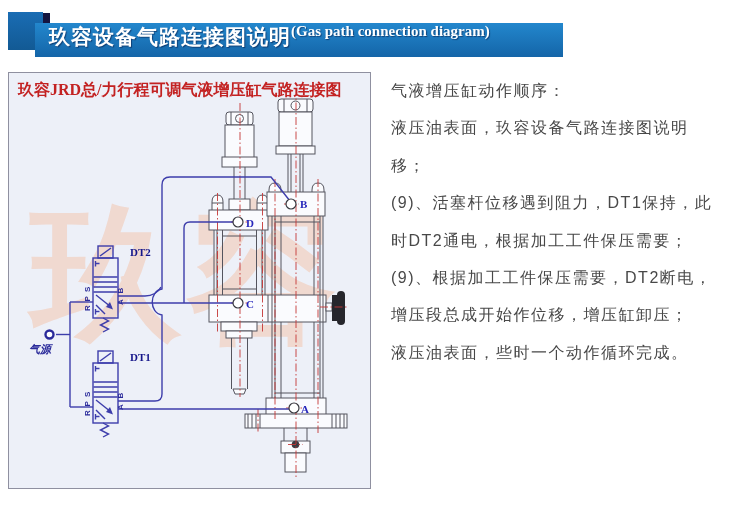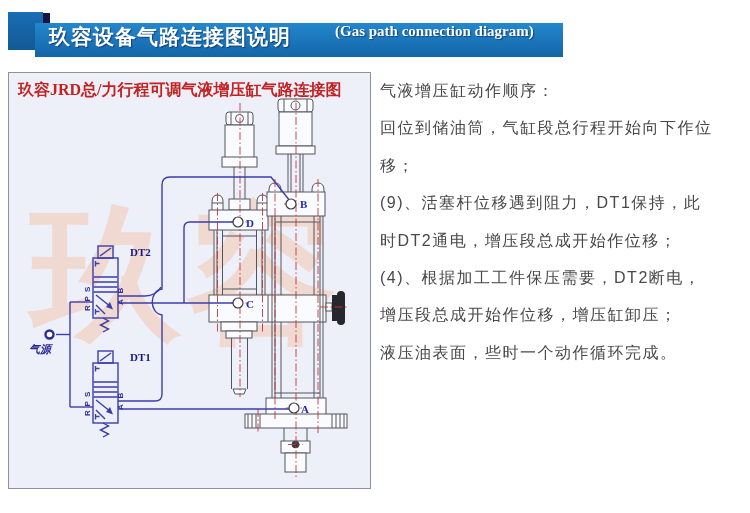--- a/index.html
+++ b/index.html
@@ -8,34 +8,34 @@
   
   #hdr-shadow{position:absolute;left:37px;top:13px;width:13px;height:14px;background:#15153f;}
   #hdr-square{position:absolute;left:8px;top:12px;width:35px;height:38px;
               background:linear-gradient(180deg,#1a6db4,#125a94);}
   #hdr-bar{position:absolute;left:35px;top:23px;width:528px;height:34px;
            background:linear-gradient(180deg,#2387cd,#1465a8);
            display:flex;padding-left:14px;box-sizing:border-box;}
   #hdr-bar .cn{color:#fff;font-weight:bold;font-size:21px;letter-spacing:1px;
                text-shadow:1px 1px 1px rgba(0,0,40,.45);white-space:nowrap;}
   #hdr-bar .en{color:#fff;font-weight:bold;font-size:15px;font-family:"Liberation Serif",serif;
-               text-shadow:1px 1px 1px rgba(0,0,40,.45);white-space:nowrap;margin-left:44px;}
+               text-shadow:1px 1px 1px rgba(0,0,40,.45);white-space:nowrap;}
   
   #panel{position:absolute;left:8px;top:72px;width:363px;height:417px;box-sizing:border-box;
          background:#edf0f8;border:1px solid #8f90a0;}
   #panel-title{position:absolute;left:9px;top:7px;z-index:2;color:#c32222;font-weight:bold;
                font-size:16px;font-family:"Liberation Serif",serif;white-space:nowrap;}
   #watermark{position:absolute;left:22px;top:128px;z-index:0;font-size:150px;font-weight:bold;
              font-family:"Liberation Serif",serif;color:#f2cdbb;opacity:.65;letter-spacing:6px;
              line-height:1;white-space:nowrap;}
   #schsvg{position:absolute;left:0;top:0;z-index:1;}
   
   #instr{position:absolute;left:380px;top:72px;width:365px;color:#484848;font-size:16px;
          letter-spacing:1.5px;}
-  #instr div{height:37.4px;line-height:37.4px;white-space:nowrap;}
+  #instr div{height:37.4px;line-height:37.4px;white-space:nowrap;margin-left:11px;}
   
   .m{stroke:#54545e;stroke-width:1;fill:none;}
   .mf{stroke:#54545e;stroke-width:1;fill:#fafbfe;}
   .dk{fill:#26262c;stroke:none;}
   .r{stroke:#c43535;stroke-width:.9;fill:none;stroke-dasharray:8 2.5 1.5 2.5;}
   .p{stroke:#3d3dab;stroke-width:1.4;fill:none;}
   .pc{fill:#fff;stroke:#38383f;stroke-width:1.2;}
   .pl{fill:#2626bb;font:bold 11px "Liberation Serif",serif;}
   .vt{fill:#16168a;font:bold 11px "Liberation Serif",serif;}
   .vp{fill:#2a2a9a;font:bold 8px "Liberation Sans",sans-serif;}
@@ -186,22 +186,22 @@
       <text x="122.5" y="398.5" class="vp" transform="rotate(-90 122.5 398.5)">B</text>
       <text x="122.5" y="410" class="vp" transform="rotate(-90 122.5 410)">A</text>
 
       <circle cx="49.5" cy="334.5" r="4" fill="#fff" stroke="#2a2a9a" stroke-width="2.4"></circle>
       <text x="29" y="353" class="src">气源</text>
     </svg>
   </div>
 
   <div id="instr">
     <div>气液增压缸动作顺序：</div>
-    <div>回位到储油筒，气缸段总行程开始向下作位</div>
+    <div>液压油表面，玖容设备气路连接图说明</div>
     <div>移；</div>
     <div>(9)、活塞杆位移遇到阻力，DT1保持，此</div>
-    <div>时DT2通电，增压段总成开始作位移；</div>
-    <div>(4)、根据加工工件保压需要，DT2断电，</div>
+    <div>时DT2通电，根据加工工件保压需要；</div>
+    <div>(9)、根据加工工件保压需要，DT2断电，</div>
     <div>增压段总成开始作位移，增压缸卸压；</div>
     <div>液压油表面，些时一个动作循环完成。</div>
   </div>
 
 </div>
 
 </body></html>

